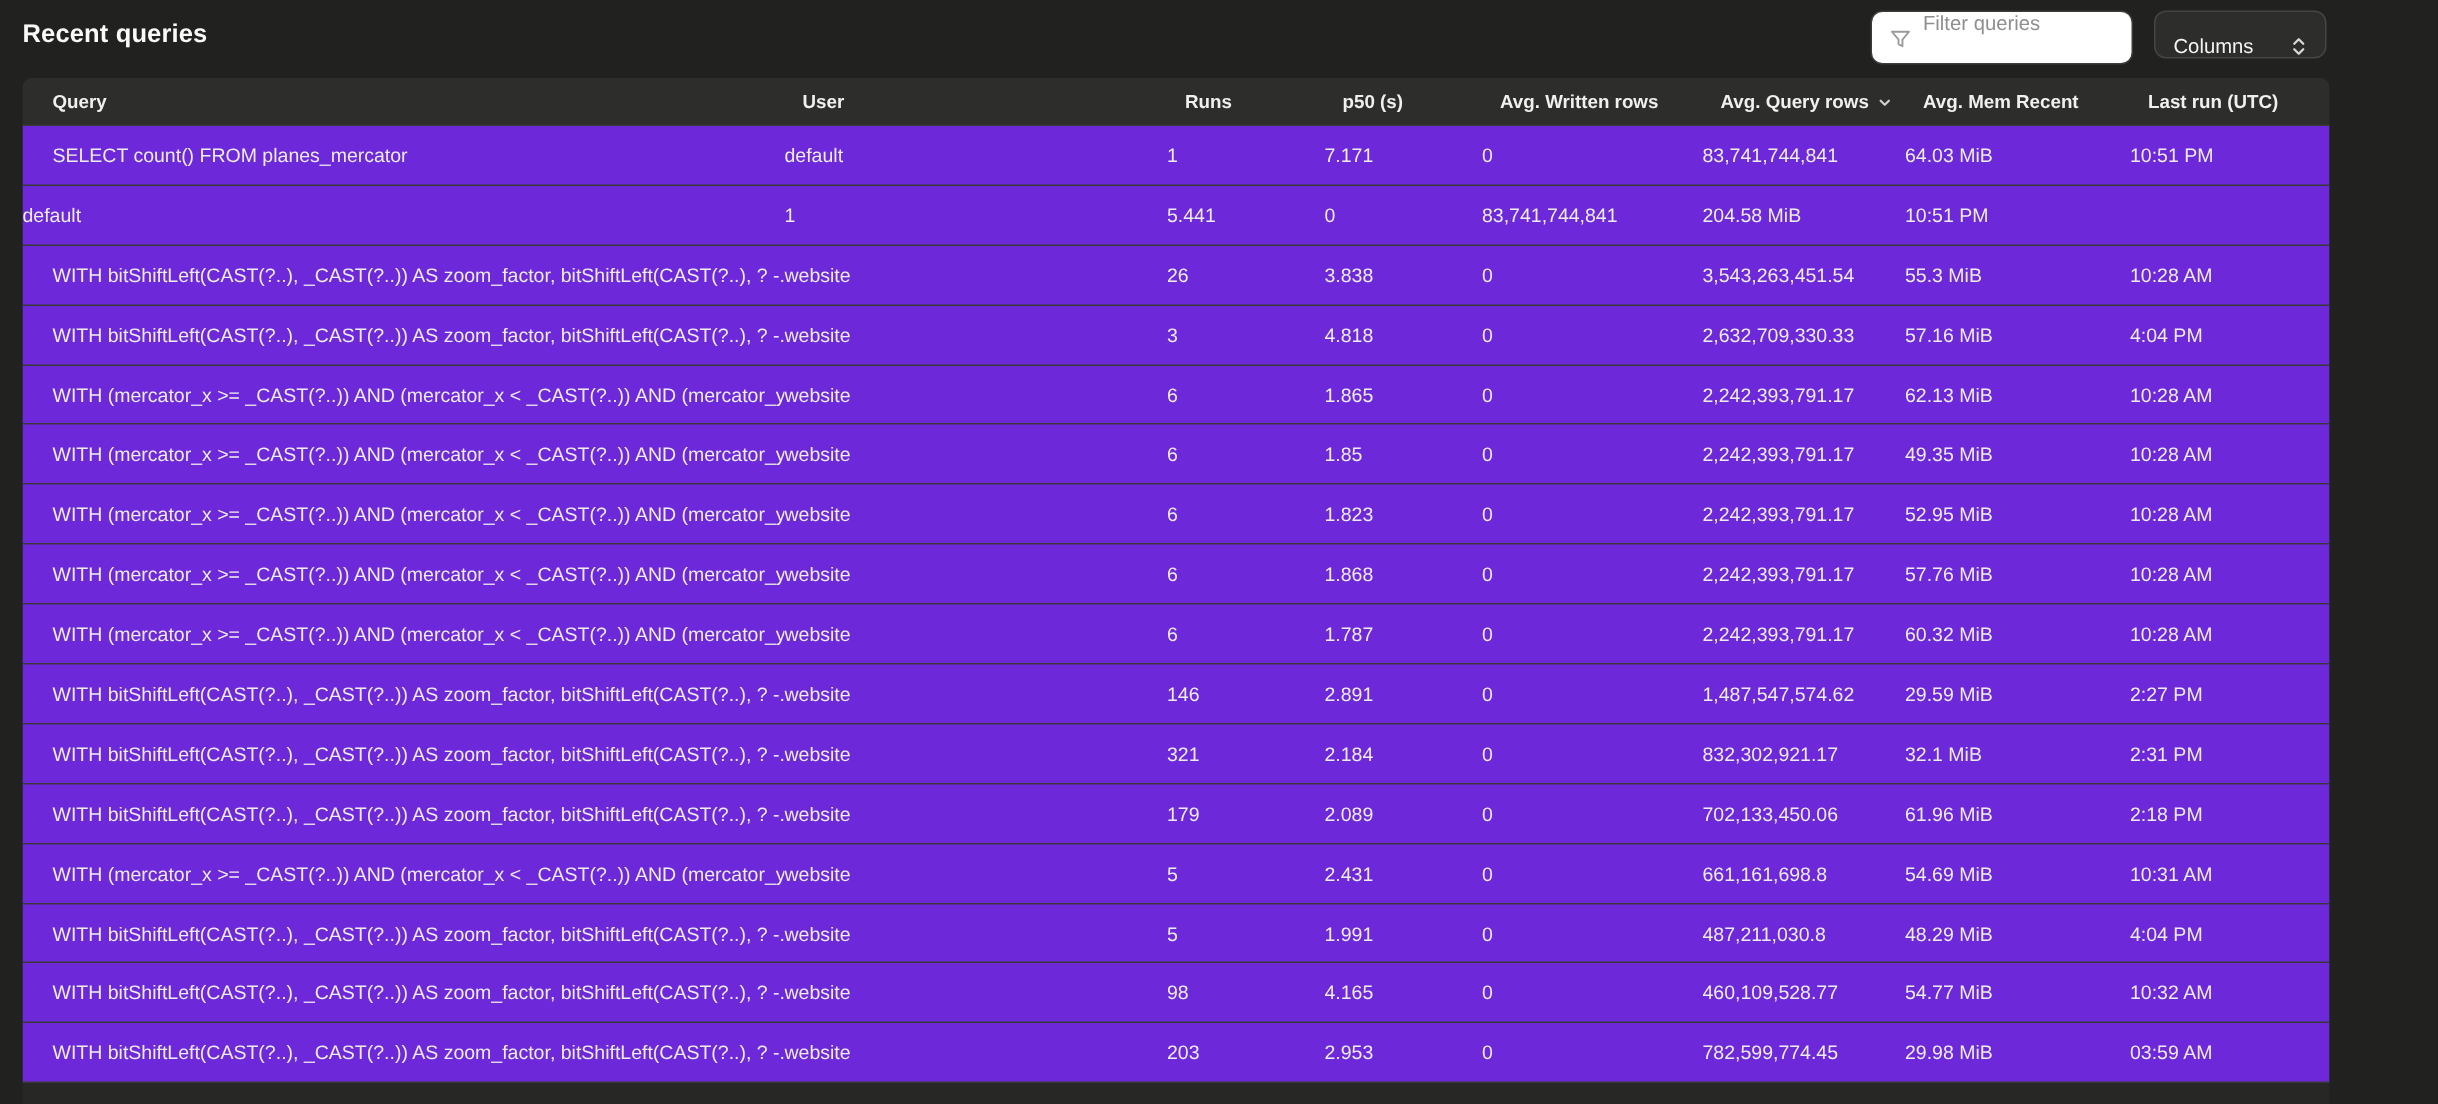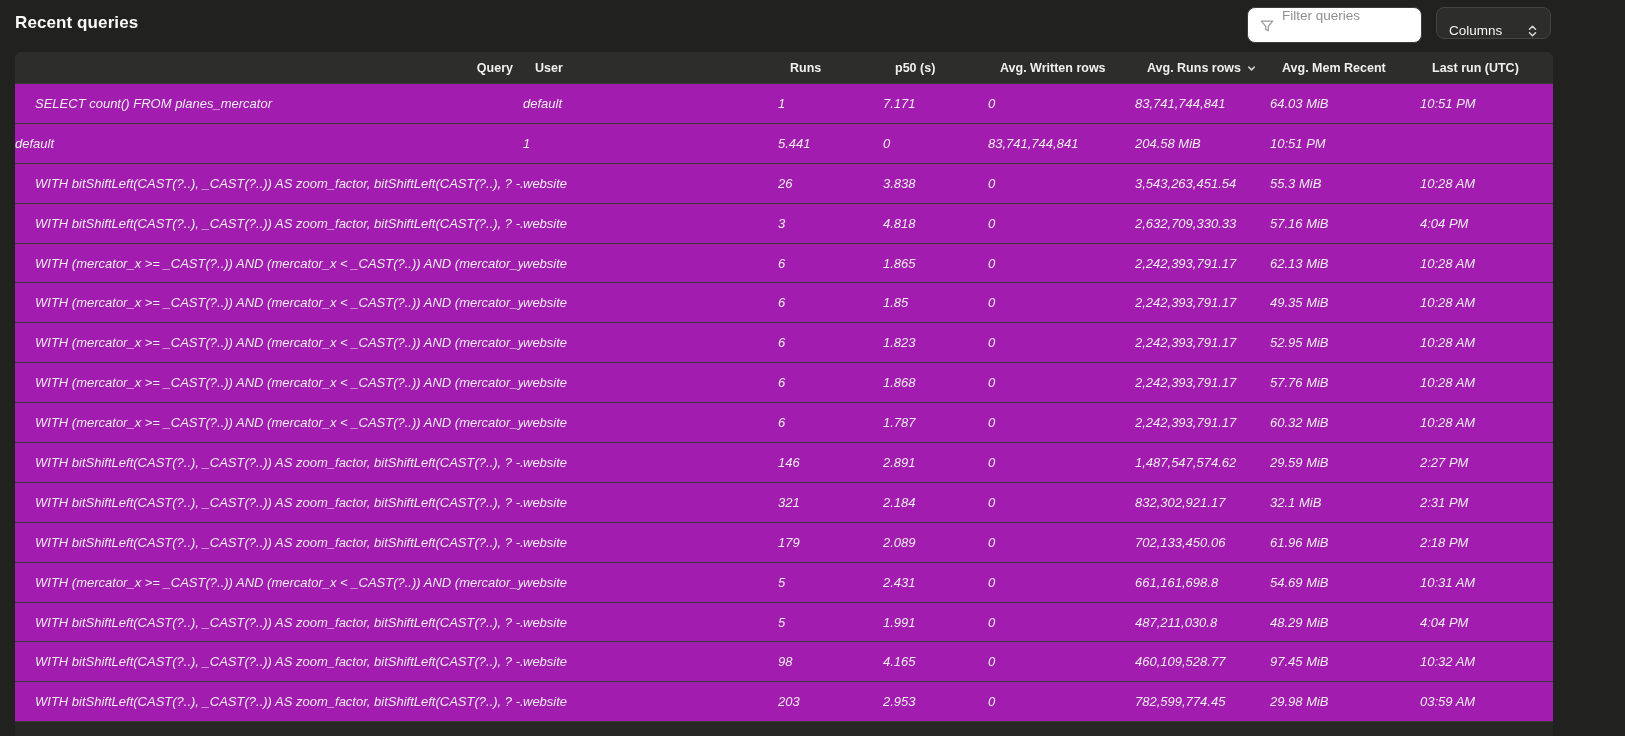--- a/index.html
+++ b/index.html
@@ -39,25 +39,25 @@
   .trow {
     display:grid;
     grid-template-columns:508px 255px 105px 105px 147px 135px 150px 133px;
     align-items:center;
   }
   .thead {
     height:32px; background:#2d2d2b; font-weight:700; font-size:12.5px;
     color:#f0f0ee; border-bottom:1px solid #3a3a38;
   }
   .tbody-row {
-    height:39.9px; background:#a21caf; font-size:13px; color:#ececea;
-    border-bottom:1px solid #383836; cursor:pointer;font-style:italic;
+    height:39.9px; background:#6d28d9; font-size:13px; color:#ececea;
+    border-bottom:1px solid #383836; cursor:pointer;
   }
   .cell { white-space:nowrap; overflow:hidden; padding-right:10px; }
-  .cell.first { padding-left:20px;justify-content:flex-end; }
+  .cell.first { padding-left:20px; }
   .head-cell { display:flex; align-items:center; gap:5px; white-space:nowrap;padding-left:12px; }
   .partial-row { height:14px; background:#272726; }
   .sort-icon { display:inline-flex; align-items:center; margin-top:1px; }
   .icon-muted { color:#9a9a98; }
 </style>
 </head>
 <body>
 
 <div class="page">
 
@@ -95,21 +95,21 @@
         <div class="cell head-cell">
           <span>Runs</span>
         </div>
         <div class="cell head-cell">
           <span>p50 (s)</span>
         </div>
         <div class="cell head-cell">
           <span>Avg. Written rows</span>
         </div>
         <div class="cell head-cell">
-          <span>Avg. Runs rows</span>
+          <span>Avg. Query rows</span>
           <span class="sort-icon">
             <svg width="11" height="11" viewBox="0 0 12 12" fill="none" stroke="#cfcfcd" stroke-width="1.6" stroke-linecap="round" stroke-linejoin="round">
               <path d="M3 4.5 6 7.5l3-3"></path>
             </svg>
           </span>
         </div>
         <div class="cell head-cell">
           <span>Avg. Mem Recent</span>
         </div>
         <div class="cell head-cell">
@@ -256,21 +256,21 @@
           <div class="cell">48.29 MiB</div>
           <div class="cell">4:04 PM</div>
         </div>
         <div class="trow tbody-row">
           <div class="cell first">WITH bitShiftLeft(CAST(?..), _CAST(?..)) AS zoom_factor, bitShiftLeft(CAST(?..), ? -...</div>
           <div class="cell">website</div>
           <div class="cell">98</div>
           <div class="cell">4.165</div>
           <div class="cell">0</div>
           <div class="cell">460,109,528.77</div>
-          <div class="cell">97.45 MiB</div>
+          <div class="cell">54.77 MiB</div>
           <div class="cell">10:32 AM</div>
         </div>
         <div class="trow tbody-row">
           <div class="cell first">WITH bitShiftLeft(CAST(?..), _CAST(?..)) AS zoom_factor, bitShiftLeft(CAST(?..), ? -...</div>
           <div class="cell">website</div>
           <div class="cell">203</div>
           <div class="cell">2.953</div>
           <div class="cell">0</div>
           <div class="cell">782,599,774.45</div>
           <div class="cell">29.98 MiB</div>

